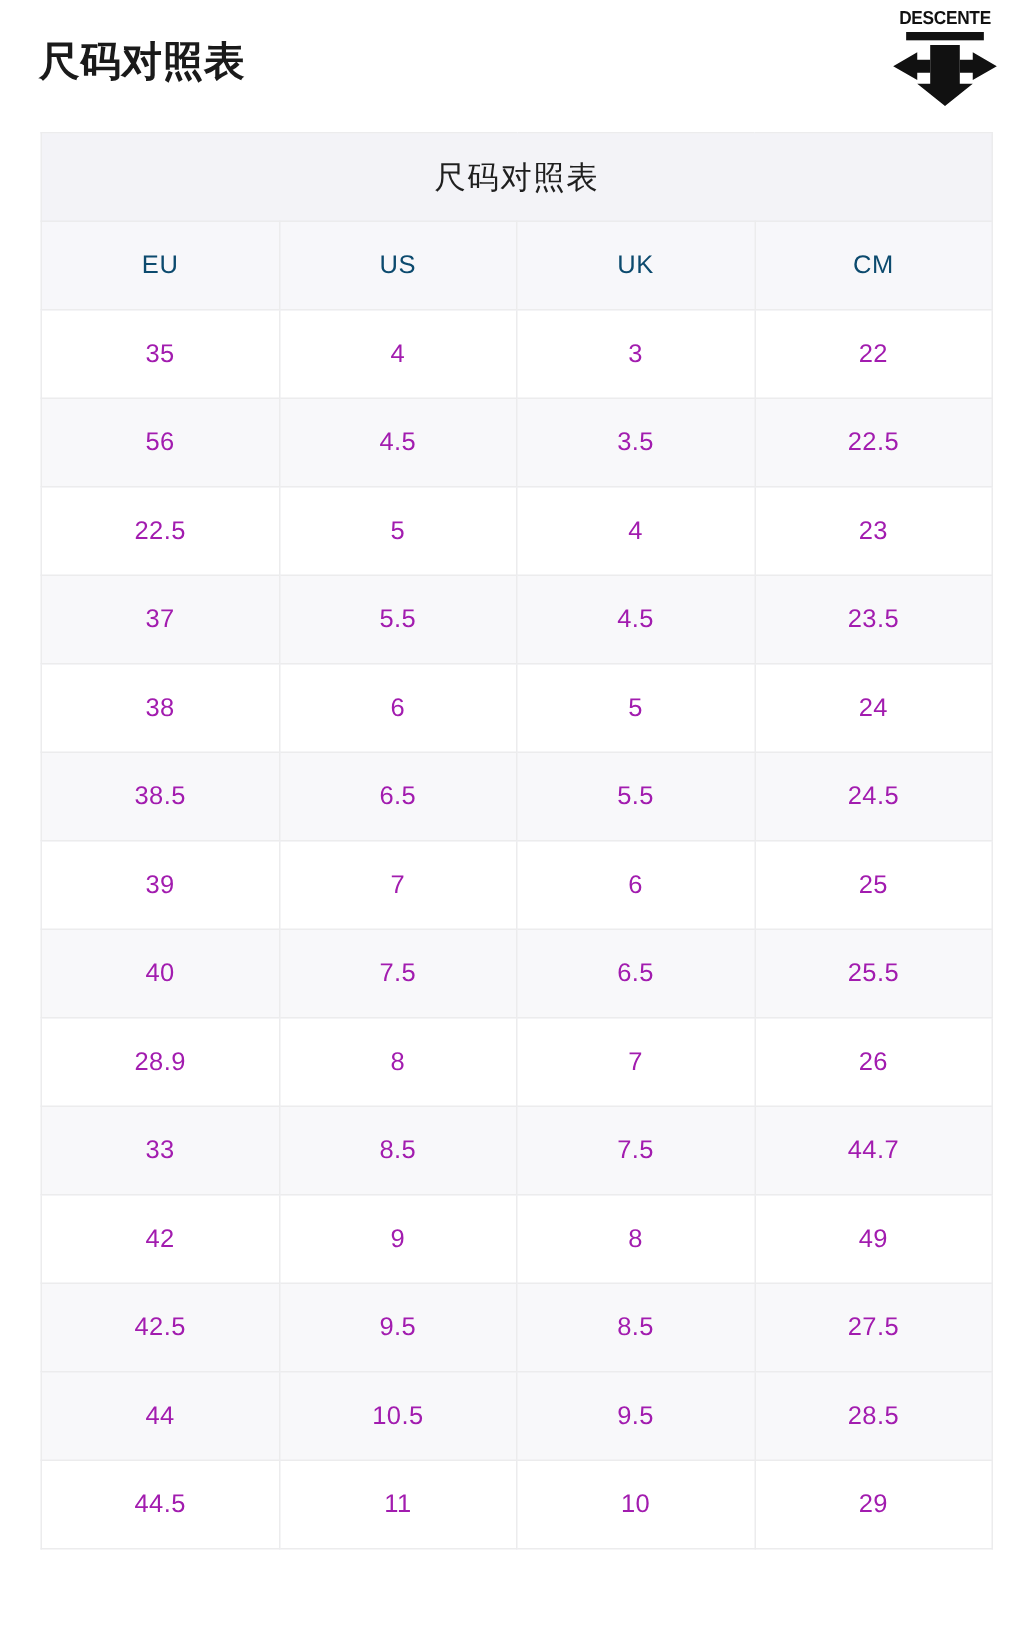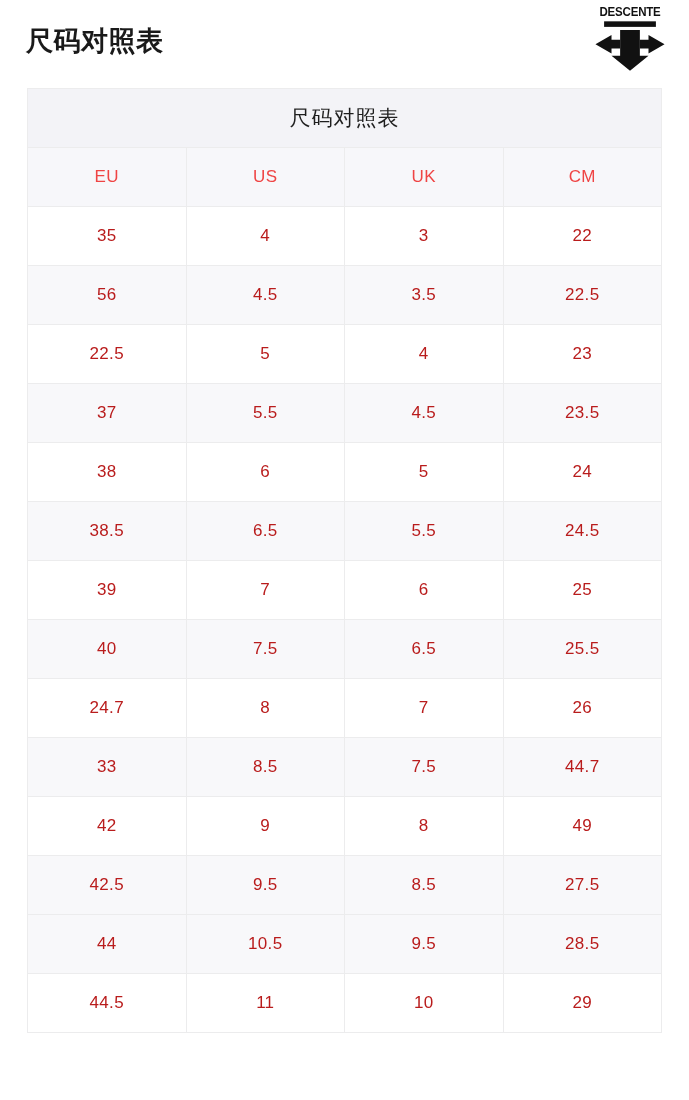--- a/index.html
+++ b/index.html
@@ -91,29 +91,29 @@
     color: #1f1f1f;
     letter-spacing: 1px;
     border-color: #f3f3f7;
   }
 
   
   .col-header th {
     background: #f7f7fa;
     height: 58px;
     font-size: 17px;
-    color: #ef4444;
+    color: #0c4a6e;
     letter-spacing: 0.4px;
   }
 
   
   tbody.size-body tr td {
     height: 58px;
     font-size: 17px;
-    color: #b91c1c;
+    color: #a21caf;
     letter-spacing: 0.3px;
   }
   tbody.size-body tr.row-odd td  { background: #ffffff; }
   tbody.size-body tr.row-even td { background: #f8f8fa; }
 </style>
 </head>
 <body>
 
 <div class="page-header">
 
@@ -191,21 +191,21 @@
           <td>6</td>
           <td>25</td>
         </tr>
         <tr class="row-even">
           <td>40</td>
           <td>7.5</td>
           <td>6.5</td>
           <td>25.5</td>
         </tr>
         <tr class="row-odd">
-          <td>24.7</td>
+          <td>28.9</td>
           <td>8</td>
           <td>7</td>
           <td>26</td>
         </tr>
         <tr class="row-even">
           <td>33</td>
           <td>8.5</td>
           <td>7.5</td>
           <td>44.7</td>
         </tr>

